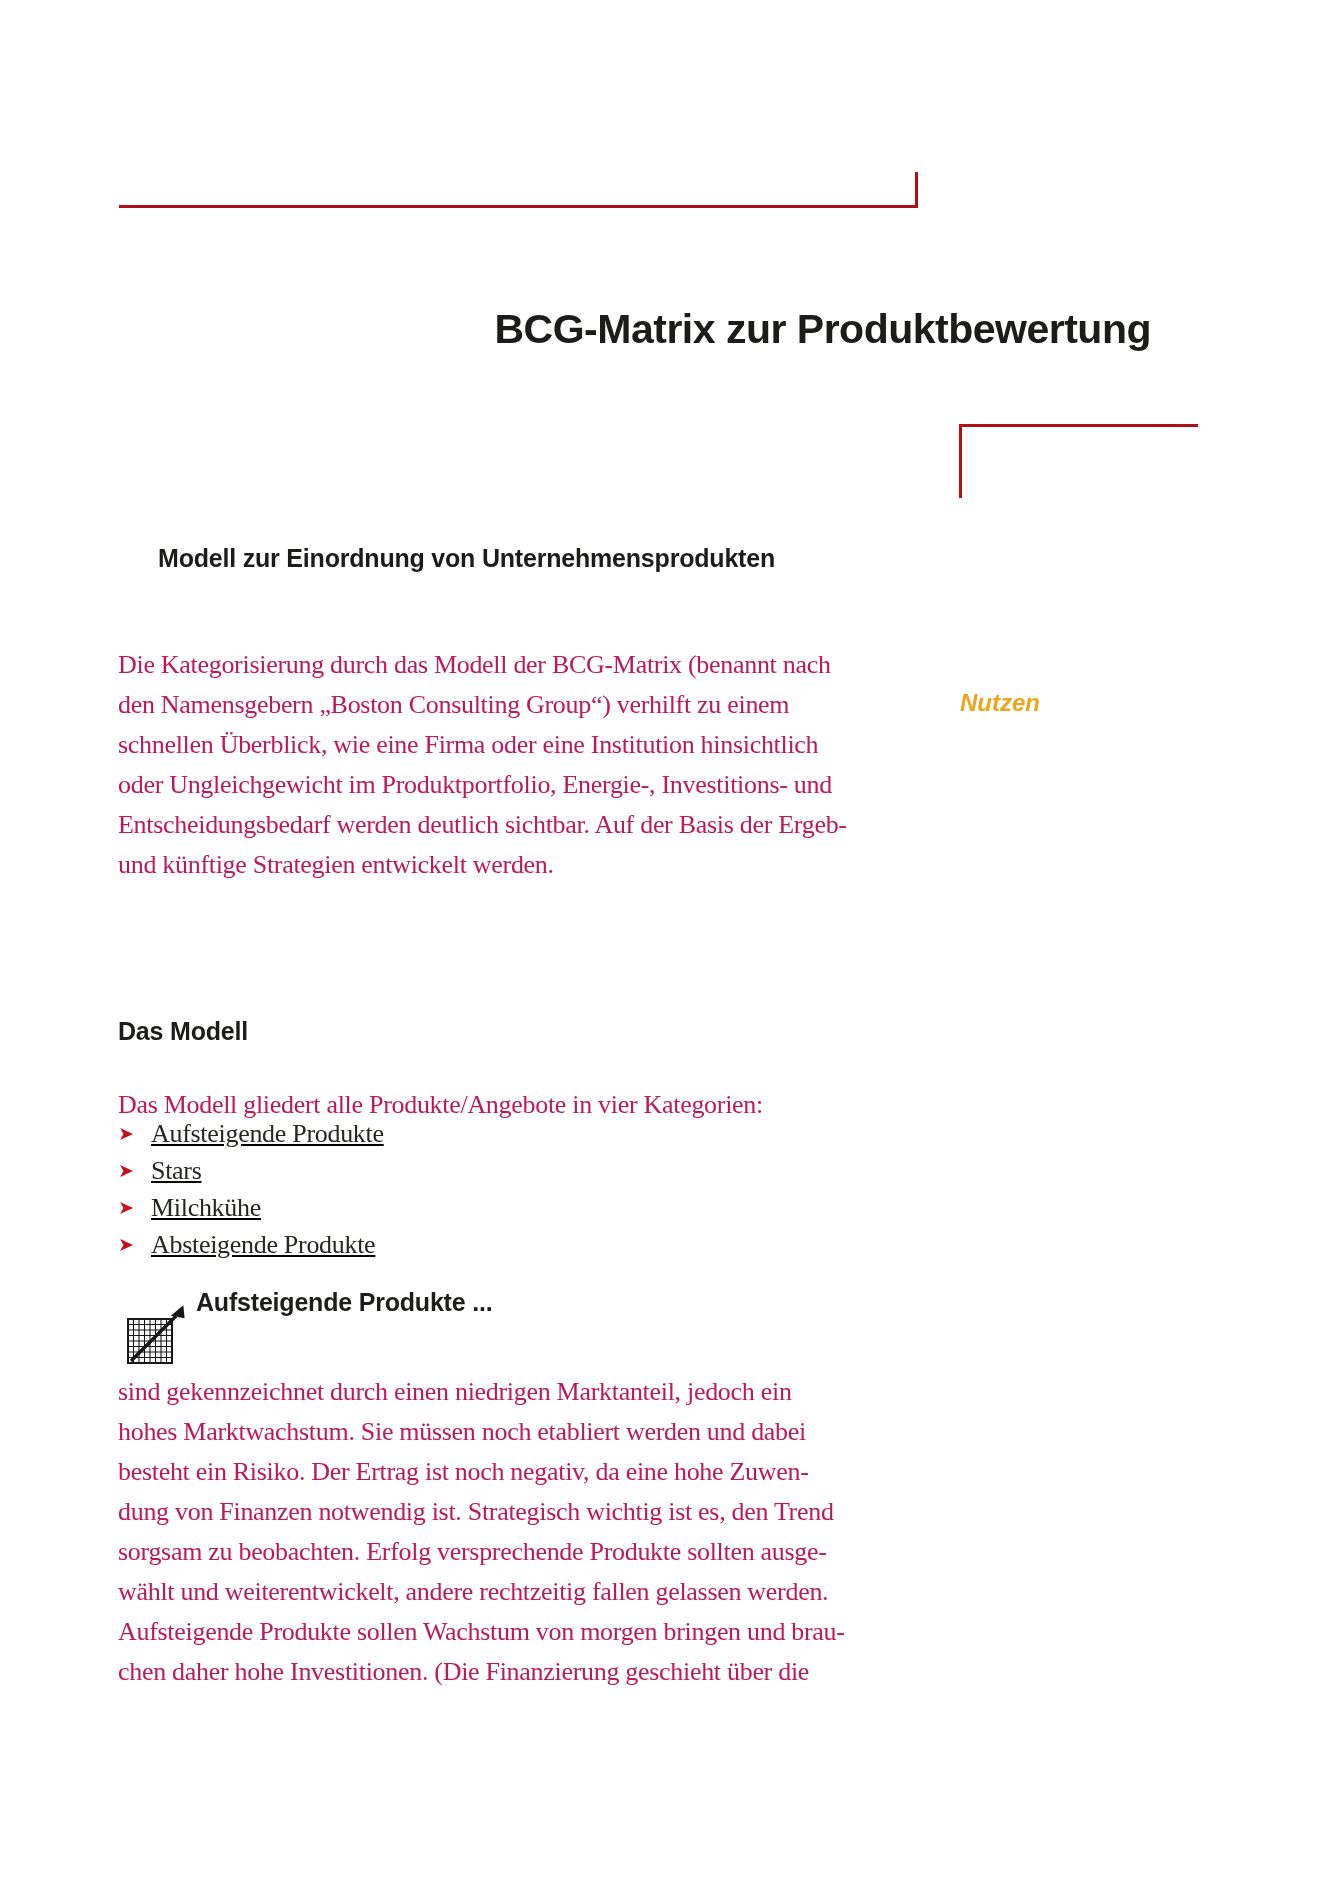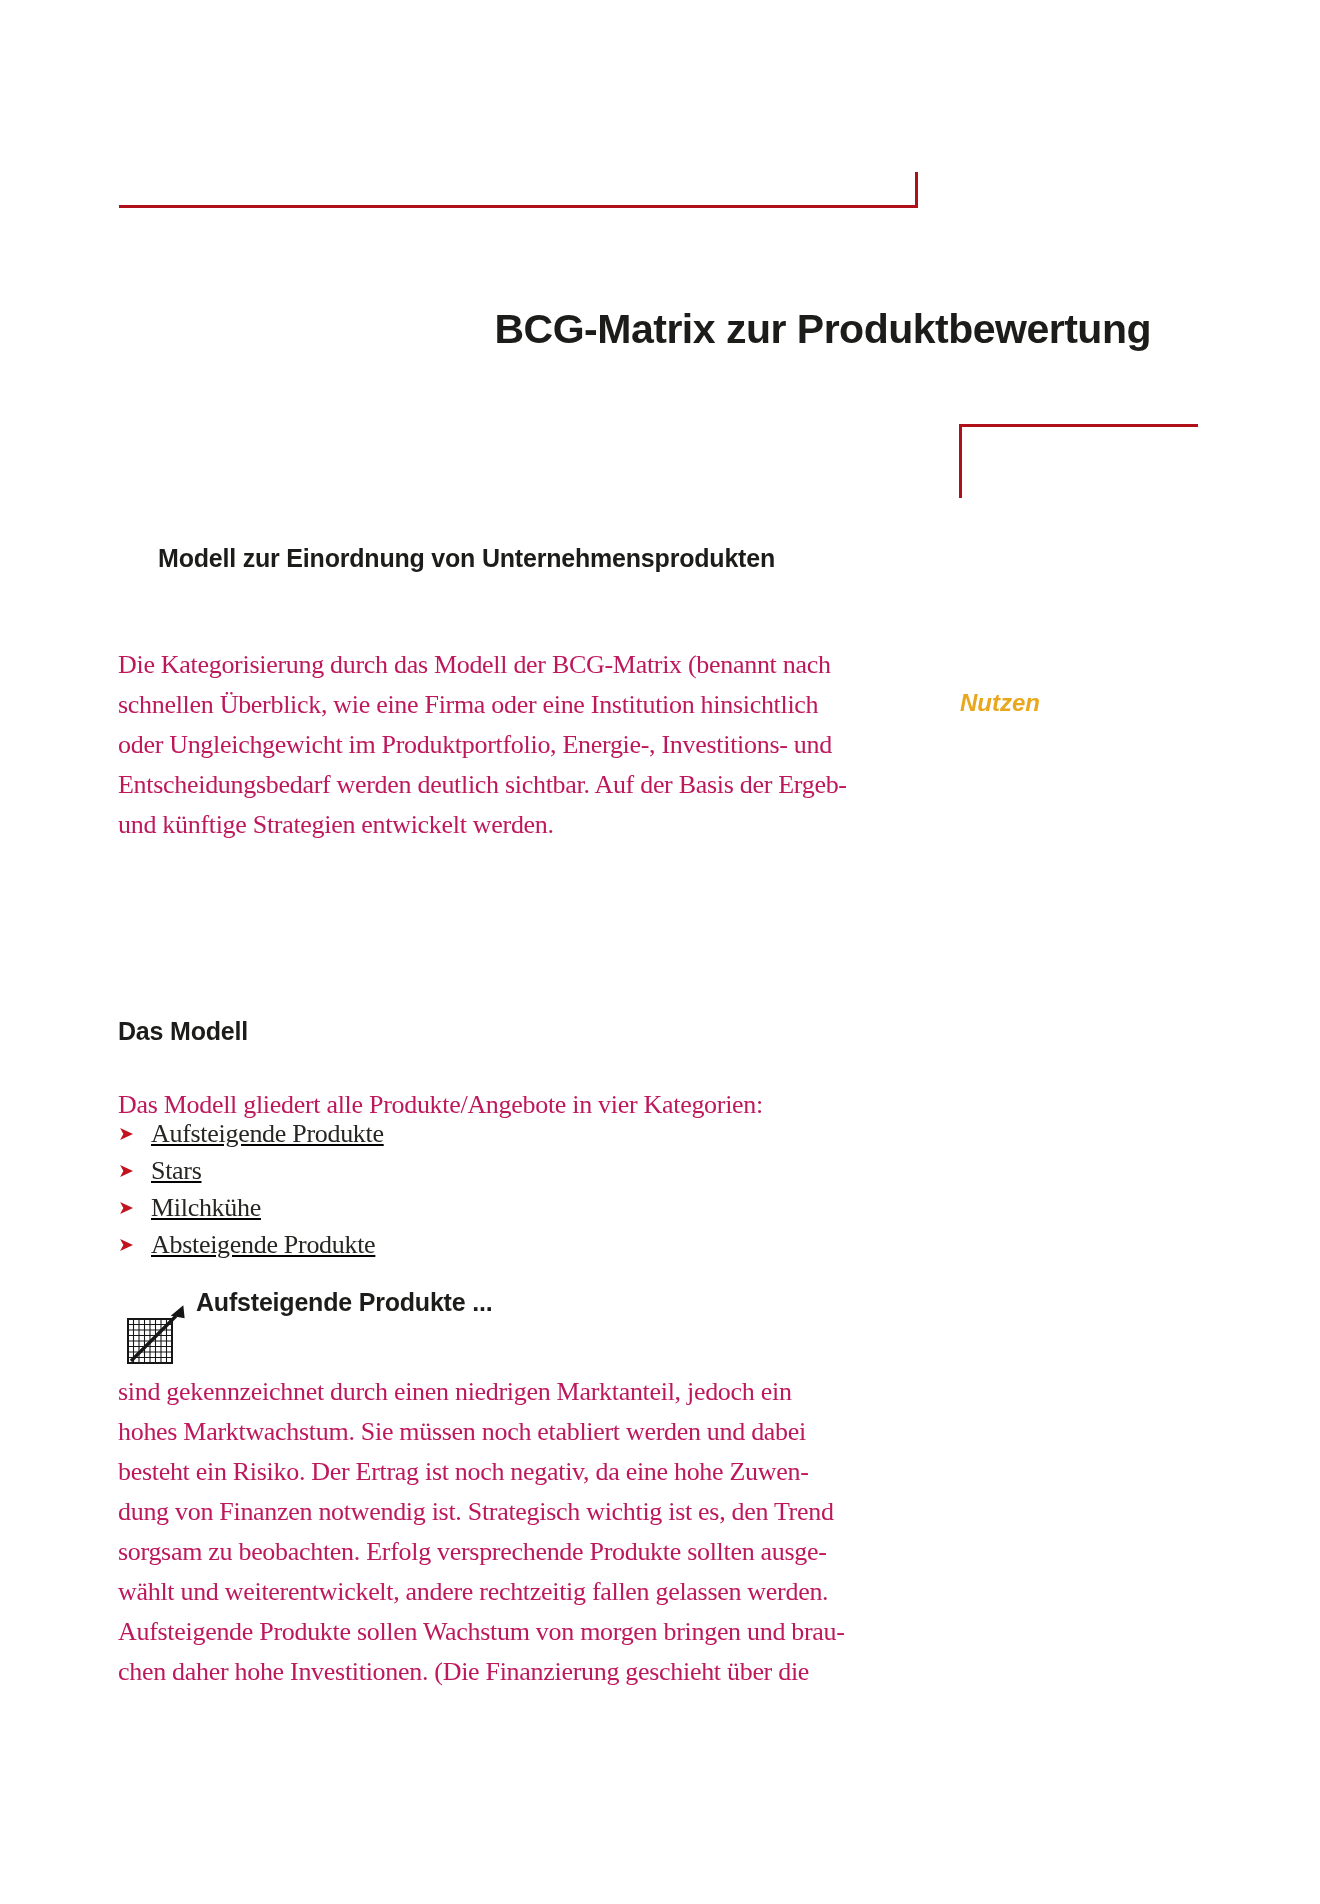--- a/index.html
+++ b/index.html
@@ -109,20 +109,21 @@
   <h1 class="page-title">BCG-Matrix zur Produktbewertung</h1>
 
   <div class="corner-bracket"></div>
 
   <h2 class="section-heading h-intro">Modell zur Einordnung von Unternehmensprodukten</h2>
 
   <div class="margin-note">Nutzen</div>
 
   <div class="body-par p-intro">
     <div class="line">Die Kategorisierung durch das Modell der BCG-Matrix (benannt nach</div>
+    <div class="line">den Namensgebern „Boston Consulting Group“) verhilft zu einem</div>
     <div class="line">schnellen Überblick, wie eine Firma oder eine Institution hinsichtlich</div>
     <div class="line">oder Ungleichgewicht im Produktportfolio, Energie-, Investitions- und</div>
     <div class="line">Entscheidungsbedarf werden deutlich sichtbar. Auf der Basis der Ergeb-</div>
     <div class="line">und künftige Strategien entwickelt werden.</div>
   </div>
 
   <h2 class="section-heading h-model">Das Modell</h2>
 
   <div class="body-par p-lead">
     <div class="line">Das Modell gliedert alle Produkte/Angebote in vier Kategorien:</div>

